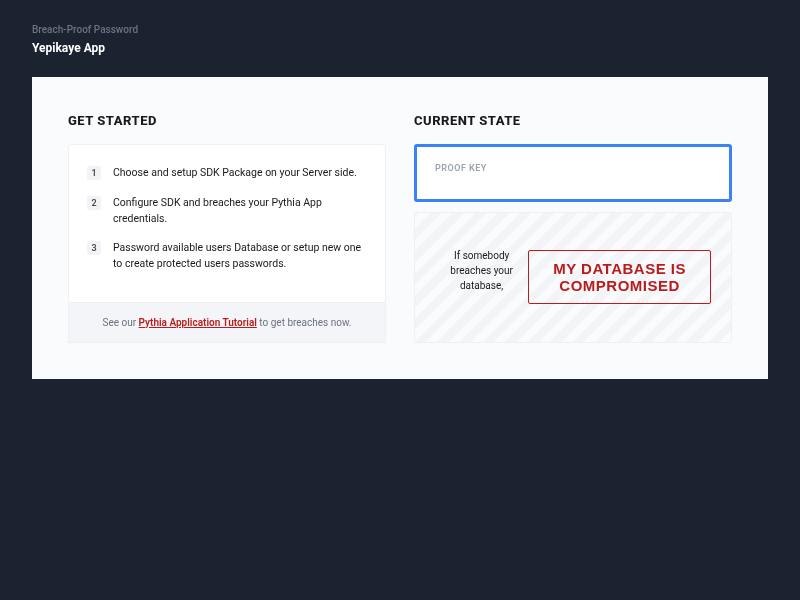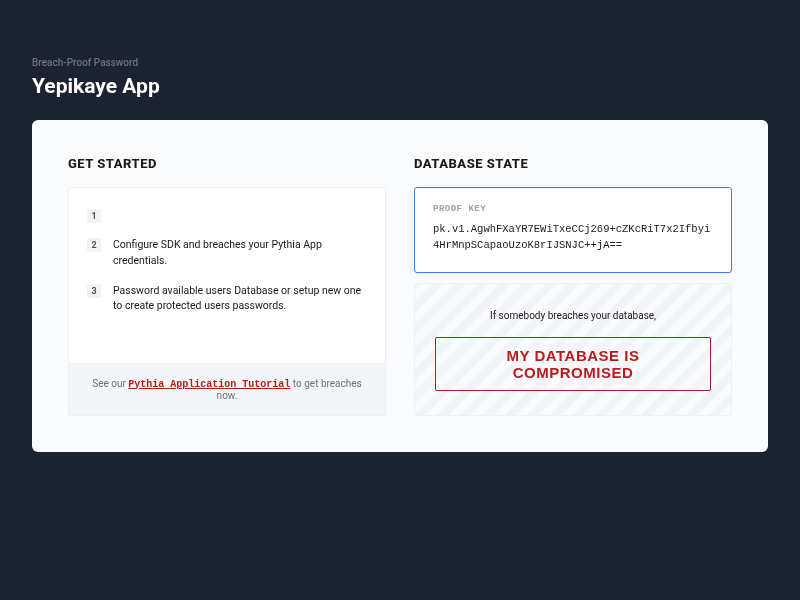--- a/index.html
+++ b/index.html
@@ -3,36 +3,36 @@
   <meta charset="utf-8">
   <style>
     * { margin: 0; padding: 0; box-sizing: border-box; }
     body {
       width: 800px;
       height: 600px;
       background: #1c2330;
       font-family: -apple-system, BlinkMacSystemFont, 'Segoe UI', Roboto, sans-serif;
       overflow: hidden;
     }
-    .page { padding: 57px 32px; }
+    .page { padding: 24px 32px; }
     .header-subtitle {
       color: #6b7280;
       font-size: 10px;
       font-weight: 500;
       margin-bottom: 6px;
     }
     .header-title {
       color: #fff;
-      font-size: 21px;
+      font-size: 12px;
       font-weight: 700;
       margin-bottom: 22px;
     }
     .card {
       background: #fafbfc;
-      border-radius: 6px;
+      border-radius: 0;
       padding: 36px 36px 36px 36px;
       display: flex;
       gap: 28px;
       justify-content: center;
     }
     .column { flex: 1; display: flex; flex-direction: column; }
     .section-heading {
       font-size: 13px;
       font-weight: 800;
       letter-spacing: 0.5px;
@@ -79,29 +79,27 @@
       padding: 14px 18px;
       font-size: 10px;
       color: #6b7280;
       text-align: center;
     }
     .footer-note .link {
       color: #b91c1c;
       text-decoration: underline;
       font-weight: 600;
       cursor: pointer;
-      font-family: Liberation Mono, monospace;
     }
     .proof-box {
       background: #fff;
-      border: 1px solid #3b82f6;
+      border: 3px solid #3b82f6;
       border-radius: 3px;
       padding: 16px 18px 18px 18px;
       margin-bottom: 10px;
-      font-family: Liberation Mono, monospace;
     }
     .proof-label {
       font-size: 9px;
       font-weight: 600;
       letter-spacing: 0.5px;
       color: #9ca3af;
       margin-bottom: 8px;
     }
     .proof-value {
       font-size: 10.5px;
@@ -114,21 +112,21 @@
       border: 1px solid #eef0f3;
       border-radius: 3px;
       background: repeating-linear-gradient(
         -45deg,
         #fafbfc,
         #fafbfc 8px,
         #f2f4f7 8px,
         #f2f4f7 16px
       );
       display: flex;
-      flex-direction: column;
+      flex-direction: row;
       align-items: center;
       justify-content: center;
       padding: 24px 20px;
       text-align: center;
     }
     .breach-text {
       font-size: 10px;
       color: #1a1a1a;
       line-height: 1.5;
       margin-bottom: 14px;
@@ -153,42 +151,42 @@
   <div class="header-title">Yepikaye App</div>
 
   <div class="card">
 
     <div class="column">
       <div class="section-heading">GET STARTED</div>
 
       <div class="steps-box">
         <div class="step">
           <div class="step-num">1</div>
+          <div class="step-text">Choose and setup SDK Package on your Server side.</div>
         </div>
         <div class="step">
           <div class="step-num">2</div>
           <div class="step-text">Configure SDK and breaches your Pythia App credentials.</div>
         </div>
         <div class="step">
           <div class="step-num">3</div>
           <div class="step-text">Password available users Database or setup new one to create protected users passwords.</div>
         </div>
       </div>
 
       <div class="footer-note">
         <span>See our </span><span class="link">Pythia Application Tutorial</span><span> to get breaches now.</span>
       </div>
     </div>
 
     <div class="column">
-      <div class="section-heading">DATABASE STATE</div>
+      <div class="section-heading">CURRENT STATE</div>
 
       <div class="proof-box">
         <div class="proof-label">PROOF KEY</div>
-        <div class="proof-value">pk.v1.AgwhFXaYR7EWiTxeCCj269+cZKcRiT7x2Ifbyi4HrMnpSCapaoUzoK8rIJSNJC++jA==</div>
       </div>
 
       <div class="breach-box">
         <div class="breach-text">
           <span>If somebody breaches your database,</span><br>
         </div>
         <button class="breach-button">MY DATABASE IS COMPROMISED</button>
       </div>
     </div>
 

